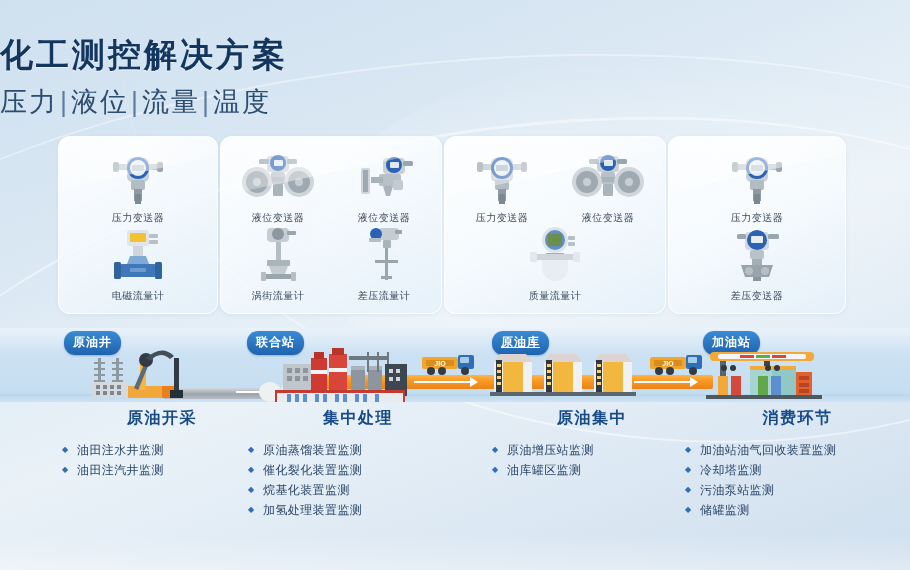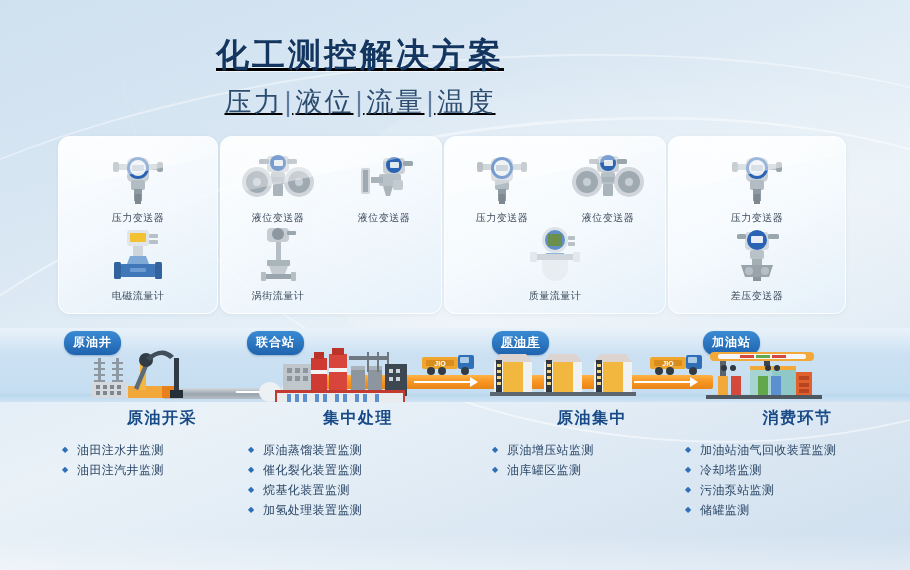--- a/index.html
+++ b/index.html
@@ -36,21 +36,21 @@
     border-bottom: 2px solid rgba(255,255,255,.5);
     transform: rotate(6deg);
   }
   .sw4 {
     right: -300px; top: 40px; width: 900px; height: 400px;
     border-radius: 50%;
     background: radial-gradient(ellipse at 30% 50%, rgba(255,255,255,.35), rgba(255,255,255,0) 65%);
   }
 
   
-  .header { position: absolute; top: 36px; left: 0; width: 720px; text-align: center; text-decoration: underline; }
+  .header { position: absolute; top: 36px; left: 0; width: 720px; text-align: left; }
   .title {
     font-size: 33px; font-weight: bold; color: #12365f;
     letter-spacing: 3px; line-height: 1.15;
     text-shadow: 0 1px 0 rgba(255,255,255,.6);
   }
   .subtitle {
     margin-top: 10px;
     font-size: 27px; color: #2d4d70; letter-spacing: 2px;
   }
   .subtitle .sep { color: #5d7ea0; padding: 0 2px; font-weight: 300; }
@@ -273,20 +273,35 @@
               <rect x="38" y="5" width="9" height="4" rx="1" fill="#9aa6ae"></rect>
               <rect x="27" y="16" width="5" height="18" fill="#b5bec5"></rect>
               <rect x="18" y="34" width="23" height="6" rx="1" fill="#aab4bb"></rect>
               <path d="M20 40 l3 8 h13 l3 -8z" fill="#c3cbd1"></path>
               <rect x="16" y="48" width="27" height="5" rx="1" fill="#9ba5ad"></rect>
               <rect x="12" y="46" width="5" height="9" rx="1" fill="#b5bec5"></rect>
               <rect x="42" y="46" width="5" height="9" rx="1" fill="#b5bec5"></rect>
             </svg>
           </div>
           <div class="cap">涡街流量计</div>
+        </div>
+        <div class="prod">
+          <div class="art">
+            <svg width="58" height="58" viewBox="0 0 58 58">
+              <rect x="24" y="2" width="20" height="12" rx="3" fill="#c5ccd2"></rect>
+              <circle cx="21" cy="8" r="6" fill="#2a63b4"></circle>
+              <rect x="14" y="12" width="12" height="4" rx="1" fill="#b5bec5"></rect>
+              <rect x="28" y="14" width="8" height="8" rx="1" fill="#aab4bb"></rect>
+              <rect x="30" y="22" width="3" height="32" fill="#9ba5ad"></rect>
+              <rect x="20" y="34" width="23" height="3" fill="#9ba5ad"></rect>
+              <rect x="26" y="50" width="11" height="3" fill="#9ba5ad"></rect>
+              <rect x="40" y="4" width="7" height="4" rx="1" fill="#9aa6ae"></rect>
+            </svg>
+          </div>
+          <div class="cap">差压流量计</div>
         </div>
       </div>
     </div>
 
     <div class="card c3">
       <div class="row">
         <div class="prod">
           <div class="art">
             <svg width="58" height="56" viewBox="0 0 58 56">
               <rect x="8" y="14" width="12" height="6" rx="1.5" fill="#b9c3c9"></rect>

